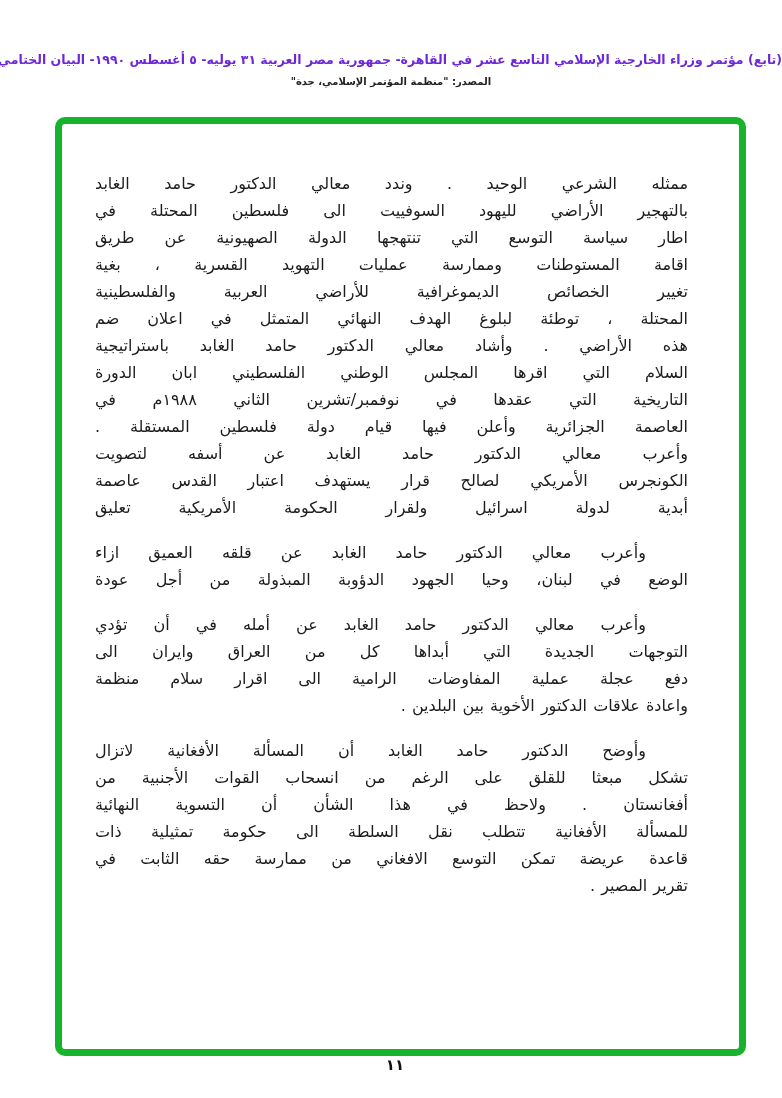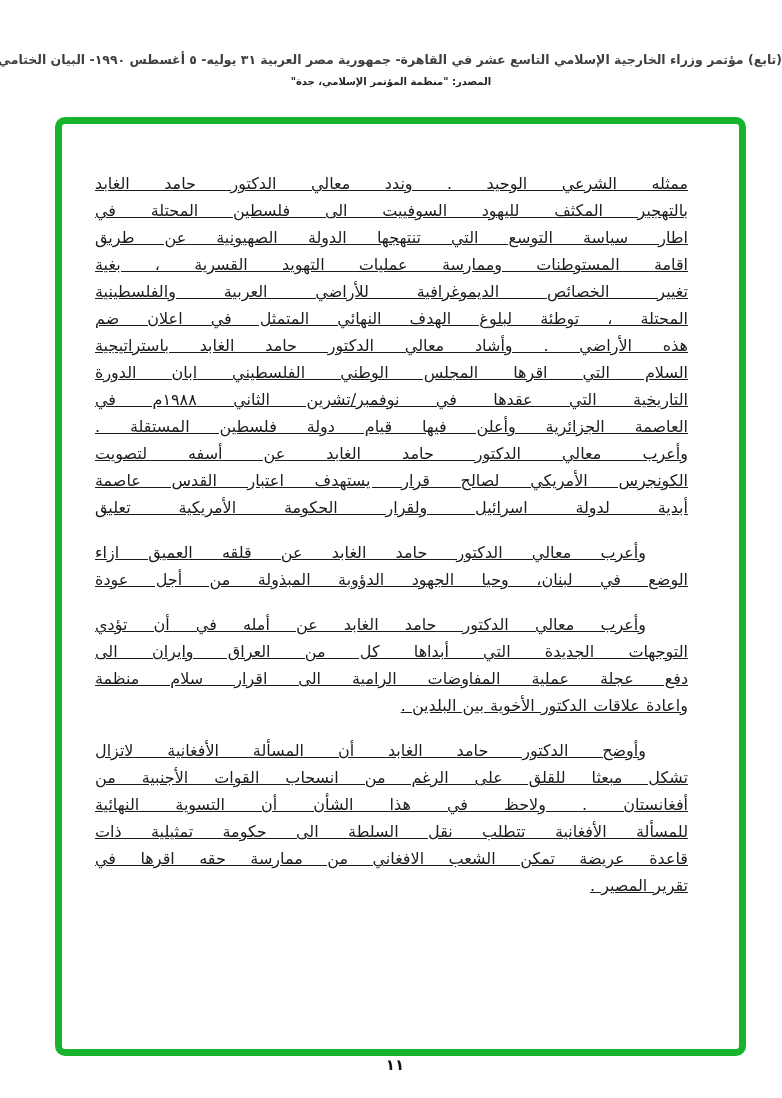--- a/index.html
+++ b/index.html
@@ -14,21 +14,21 @@
   .header-title {
     position: absolute;
     top: 52px;
     left: 0;
     right: 0;
     direction: rtl;
     text-align: left;
     font-size: 12.5px;
     font-weight: bold;
     white-space: nowrap;
-    color: #404040;
+    color: #6d28d9;
   }
   .header-source {
     position: absolute;
     top: 76px;
     left: 0;
     right: 0;
     direction: rtl;
     text-align: center;
     font-size: 10px;
     font-weight: bold;
@@ -43,21 +43,20 @@
     border: 7px solid #18b32c;
     border-radius: 10px;
     background: #ffffff;
   }
   .doc-body {
     position: absolute;
     top: 46px;
     right: 51px;
     width: 593px;
     direction: rtl;
-    text-decoration: underline;
   }
   .para { margin-bottom: 18px; }
   .para:last-child { margin-bottom: 16px; }
   .line {
     direction: rtl;
     font-size: 16px;
     line-height: 27px;
     text-align: justify;
     text-align-last: justify;
     color: #1c1c1c;
@@ -85,21 +84,21 @@
 <body>
 
 <div class="header-title">(تابع) مؤتمر وزراء الخارجية الإسلامي التاسع عشر في القاهرة- جمهورية مصر العربية ٣١ يوليه- ٥ أغسطس ١٩٩٠- البيان الختامي</div>
 
 <div class="header-source">المصدر: "منظمة المؤتمر الإسلامي، جدة"</div>
 
 <div class="doc-frame" style="border-color: rgb(24, 179, 44);">
   <div class="doc-body">
       <div class="para">
         <div class="line">ممثله الشرعي الوحيد . وندد معالي الدكتور حامد الغابد</div>
-        <div class="line">بالتهجير المكثف لليهود السوفييت الى فلسطين المحتلة في</div>
+        <div class="line">بالتهجير الأراضي لليهود السوفييت الى فلسطين المحتلة في</div>
         <div class="line">اطار سياسة التوسع التي تنتهجها الدولة الصهيونية عن طريق</div>
         <div class="line">اقامة المستوطنات وممارسة عمليات التهويد القسرية ، بغية</div>
         <div class="line">تغيير الخصائص الديموغرافية للأراضي العربية والفلسطينية</div>
         <div class="line">المحتلة ، توطئة لبلوغ الهدف النهائي المتمثل في اعلان ضم</div>
         <div class="line">هذه الأراضي . وأشاد معالي الدكتور حامد الغابد باستراتيجية</div>
         <div class="line">السلام التي اقرها المجلس الوطني الفلسطيني ابان الدورة</div>
         <div class="line">التاريخية التي عقدها في نوفمبر/تشرين الثاني ١٩٨٨م في</div>
         <div class="line">العاصمة الجزائرية وأعلن فيها قيام دولة فلسطين المستقلة .</div>
         <div class="line">وأعرب معالي الدكتور حامد الغابد عن أسفه لتصويت</div>
         <div class="line">الكونجرس الأمريكي لصالح قرار يستهدف اعتبار القدس عاصمة</div>
@@ -113,19 +112,19 @@
         <div class="line">وأعرب معالي الدكتور حامد الغابد عن أمله في أن تؤدي</div>
         <div class="line">التوجهات الجديدة التي أبداها كل من العراق وايران الى</div>
         <div class="line">دفع عجلة عملية المفاوضات الرامية الى اقرار سلام منظمة</div>
         <div class="line last">واعادة علاقات الدكتور الأخوية بين البلدين .</div>
       </div>
       <div class="para indent">
         <div class="line">وأوضح الدكتور حامد الغابد أن المسألة الأفغانية لاتزال</div>
         <div class="line">تشكل مبعثا للقلق على الرغم من انسحاب القوات الأجنبية من</div>
         <div class="line">أفغانستان . ولاحظ في هذا الشأن أن التسوية النهائية</div>
         <div class="line">للمسألة الأفغانية تتطلب نقل السلطة الى حكومة تمثيلية ذات</div>
-        <div class="line">قاعدة عريضة تمكن الشعب الافغاني من ممارسة حقه اقرها في</div>
+        <div class="line">قاعدة عريضة تمكن التوسع الافغاني من ممارسة حقه الثابت في</div>
         <div class="line last">تقرير المصير .</div>
       </div>
     </div>
 </div>
 
 <div class="page-number">١١</div>
 
 </body></html>

